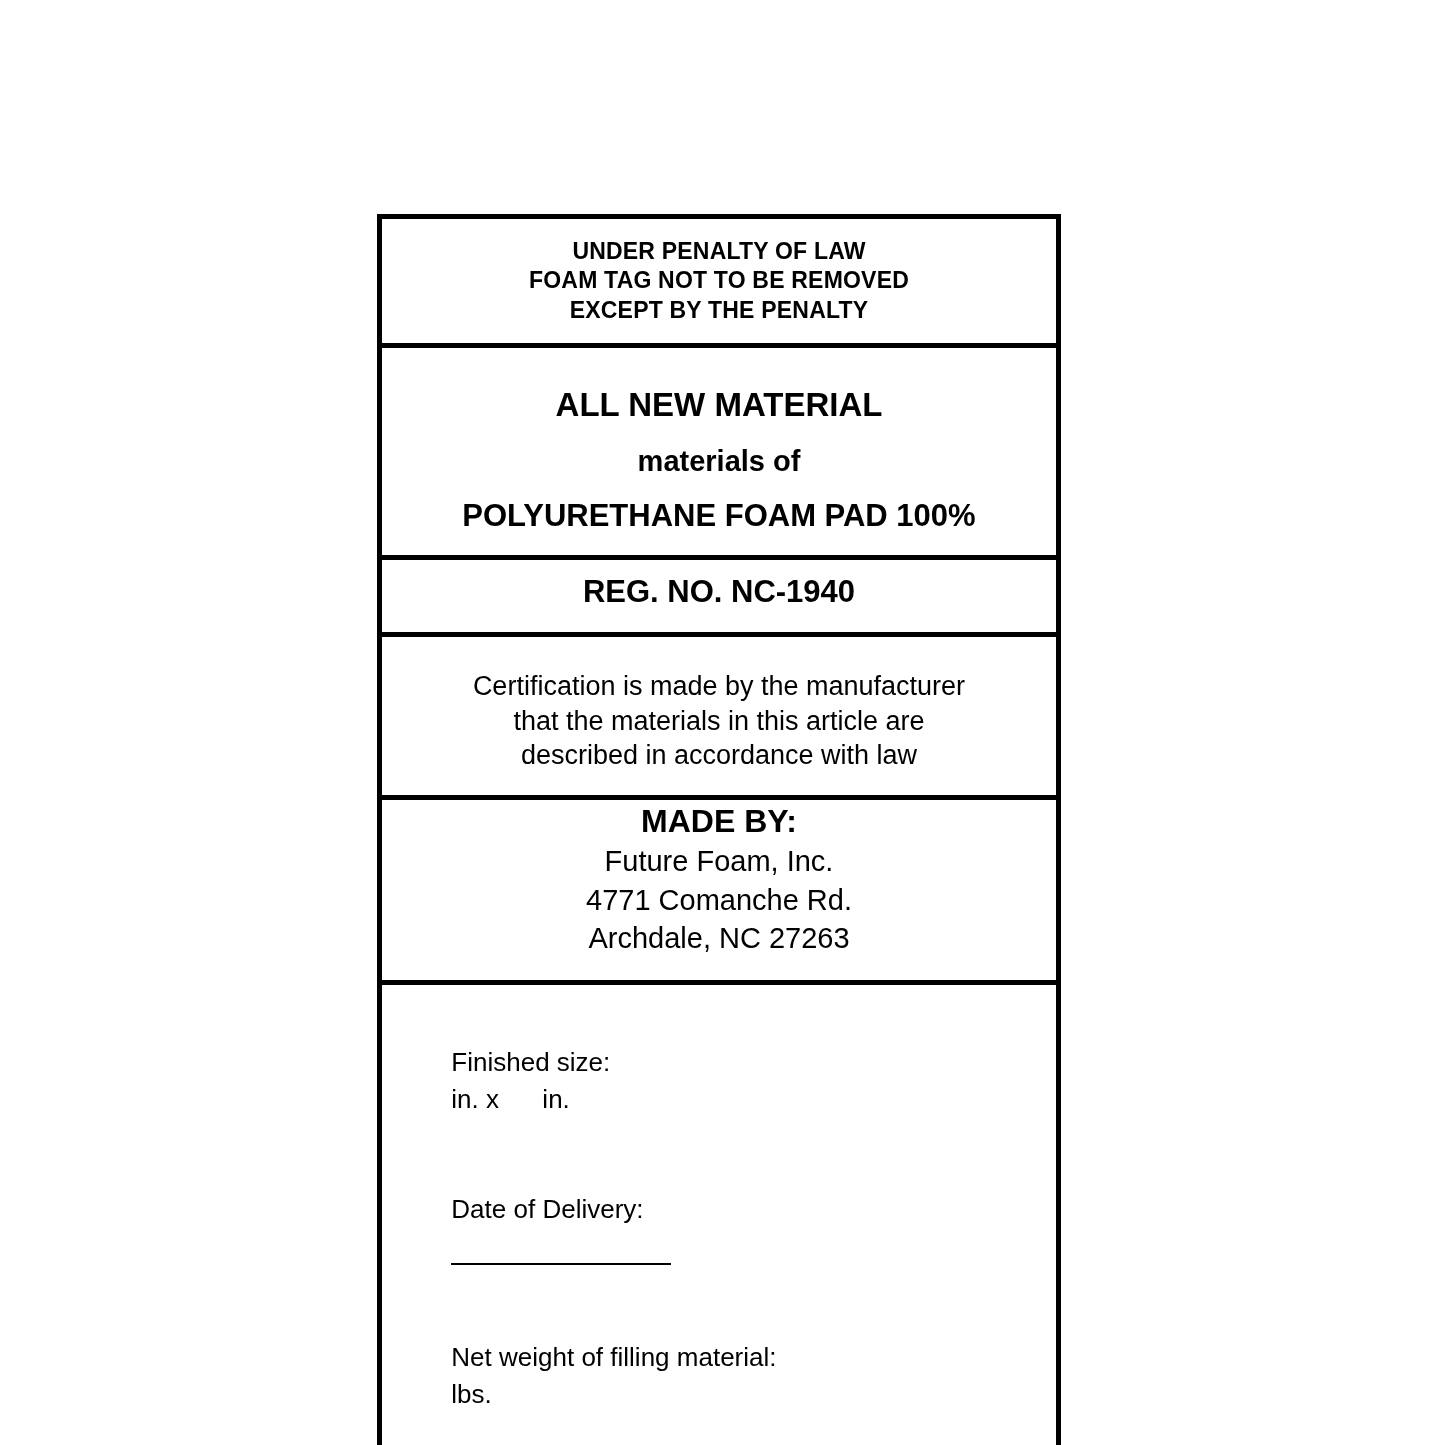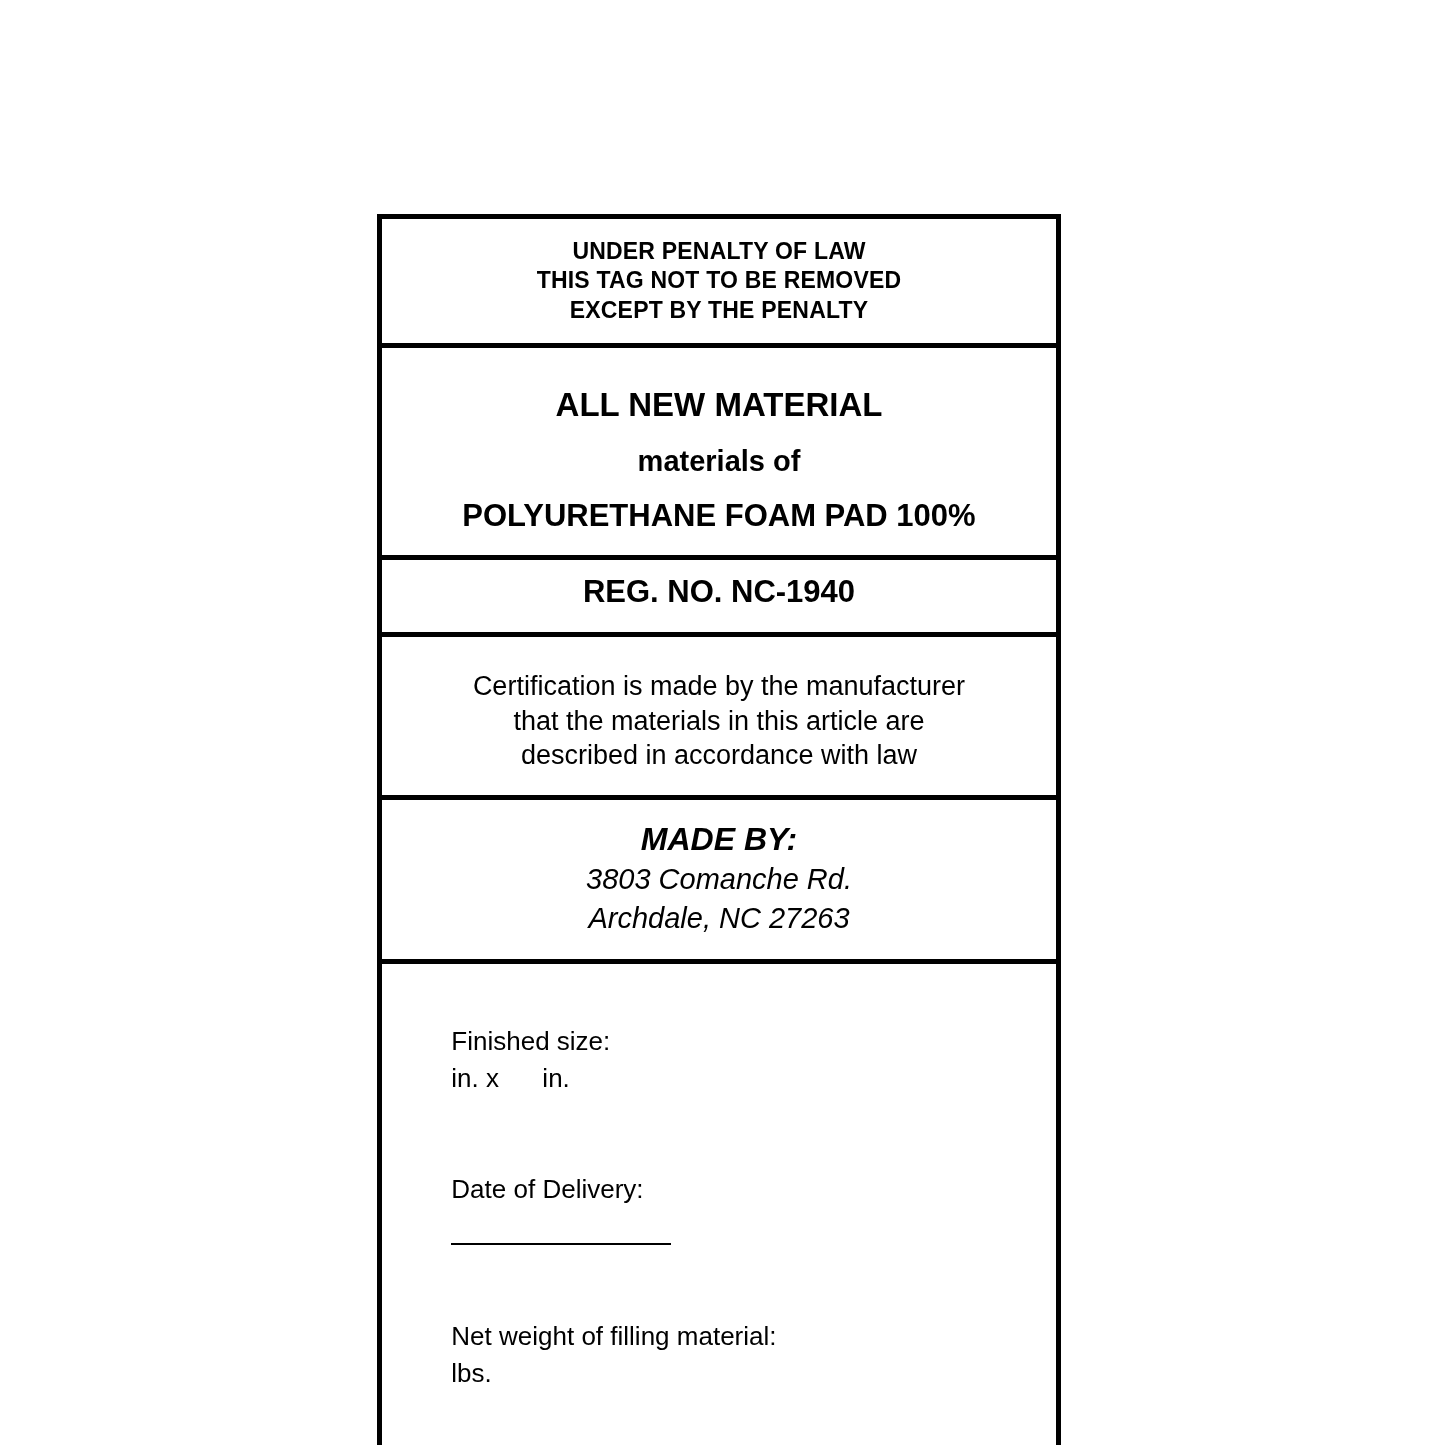--- a/index.html
+++ b/index.html
@@ -53,21 +53,21 @@
 
   
   .s-reg { padding-top: 12px; padding-bottom: 20px; }
   .s-reg .line { font-size: 31px; font-weight: bold; }
 
   
   .s-cert { padding-top: 32px; padding-bottom: 22px; }
   .s-cert .line { font-size: 27px; font-weight: normal; }
 
   
-  .s-madeby { padding-top: 18px; padding-bottom: 22px; font-style: italic; }
+  .s-madeby { padding-top: 0; padding-bottom: 22px; }
   .s-madeby .line.head { font-size: 32px; font-weight: bold; }
   .s-madeby .line { font-size: 29px; font-weight: normal; line-height: 1.33; }
 
   
   .s-fields {
     text-align: left;
     padding: 22px 22px 26px 26px;
   }
   .s-fields .field {
     font-size: 26px;
@@ -82,21 +82,21 @@
     height: 26px;
   }
 </style>
 </head>
 <body>
 
 <div class="tag">
 
   <div class="section s-penalty">
     <span class="line">UNDER PENALTY OF LAW</span>
-    <span class="line">THIS TAG NOT TO BE REMOVED</span>
+    <span class="line">FOAM TAG NOT TO BE REMOVED</span>
     <span class="line">EXCEPT BY THE PENALTY</span>
   </div>
 
   <div class="section s-material">
     <span class="line head">ALL NEW MATERIAL</span>
     <span class="line small">materials of</span>
     <span class="line">POLYURETHANE FOAM PAD 100%</span>
   </div>
 
   <div class="section s-reg">
@@ -104,21 +104,22 @@
   </div>
 
   <div class="section s-cert">
     <span class="line">Certification is made by the manufacturer</span>
     <span class="line">that the materials in this article are</span>
     <span class="line">described in accordance with law</span>
   </div>
 
   <div class="section s-madeby">
     <span class="line head">MADE BY:</span>
-    <span class="line">3803 Comanche Rd.</span>
+    <span class="line">Future Foam, Inc.</span>
+    <span class="line">4771 Comanche Rd.</span>
     <span class="line">Archdale, NC  27263</span>
   </div>
 
   <div class="section s-fields">
     <div class="field">
       <span>Finished size:</span>
       <span>in. x      in.</span>
     </div>
     <div class="field">
       <span>Date of Delivery:</span>

